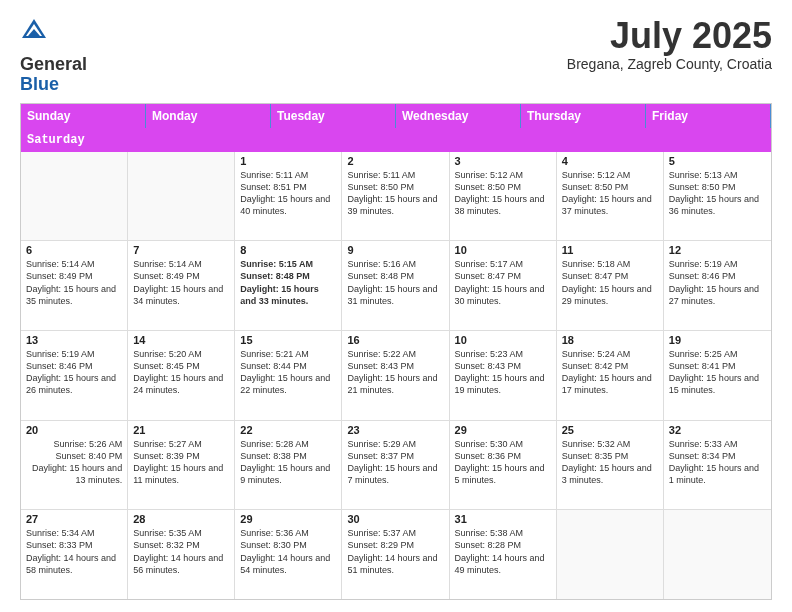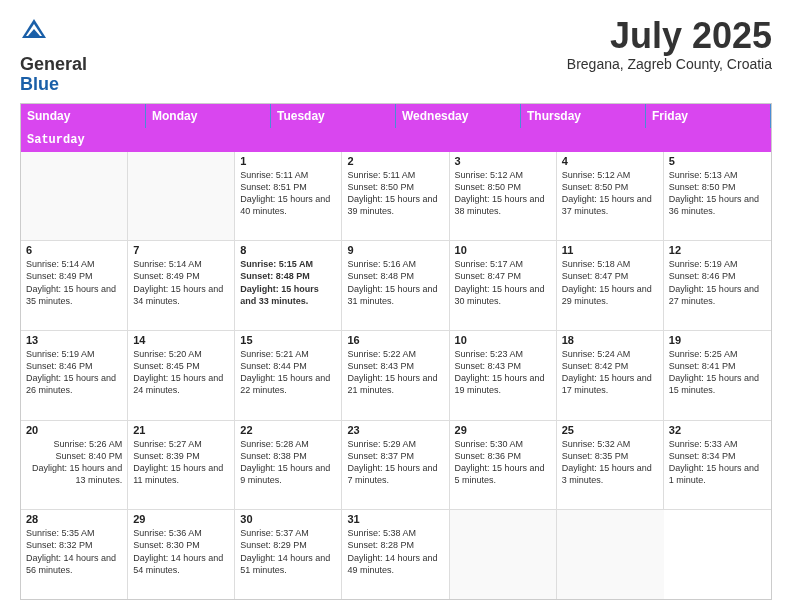--- a/index.html
+++ b/index.html
@@ -301,20 +301,26 @@
           </div>
           <div class="cal-cell">
             <div class="day-num">32</div>
             <div class="cell-text" style="white-space: pre-line;">Sunrise: 5:33 AM
 Sunset: 8:34 PM
 Daylight: 15 hours and 1 minute.</div>
           </div>
         </div>
         <div class="cal-week">
           <div class="cal-cell">
+            <div class="day-num">27</div>
+            <div class="cell-text" style="white-space: pre-line;">Sunrise: 5:34 AM
+Sunset: 8:33 PM
+Daylight: 14 hours and 58 minutes.</div>
+          </div>
+          <div class="cal-cell">
             <div class="day-num">28</div>
             <div class="cell-text" style="white-space: pre-line;">Sunrise: 5:35 AM
 Sunset: 8:32 PM
 Daylight: 14 hours and 56 minutes.</div>
           </div>
           <div class="cal-cell">
             <div class="day-num">29</div>
             <div class="cell-text" style="white-space: pre-line;">Sunrise: 5:36 AM
 Sunset: 8:30 PM
 Daylight: 14 hours and 54 minutes.</div>

